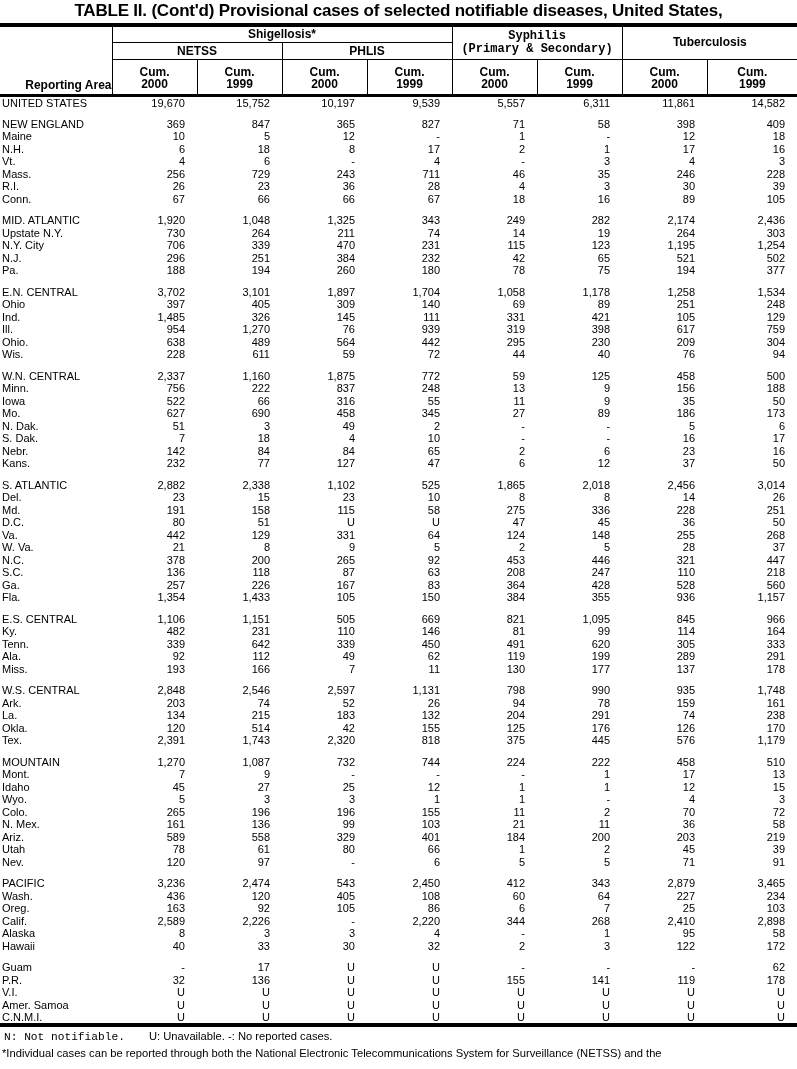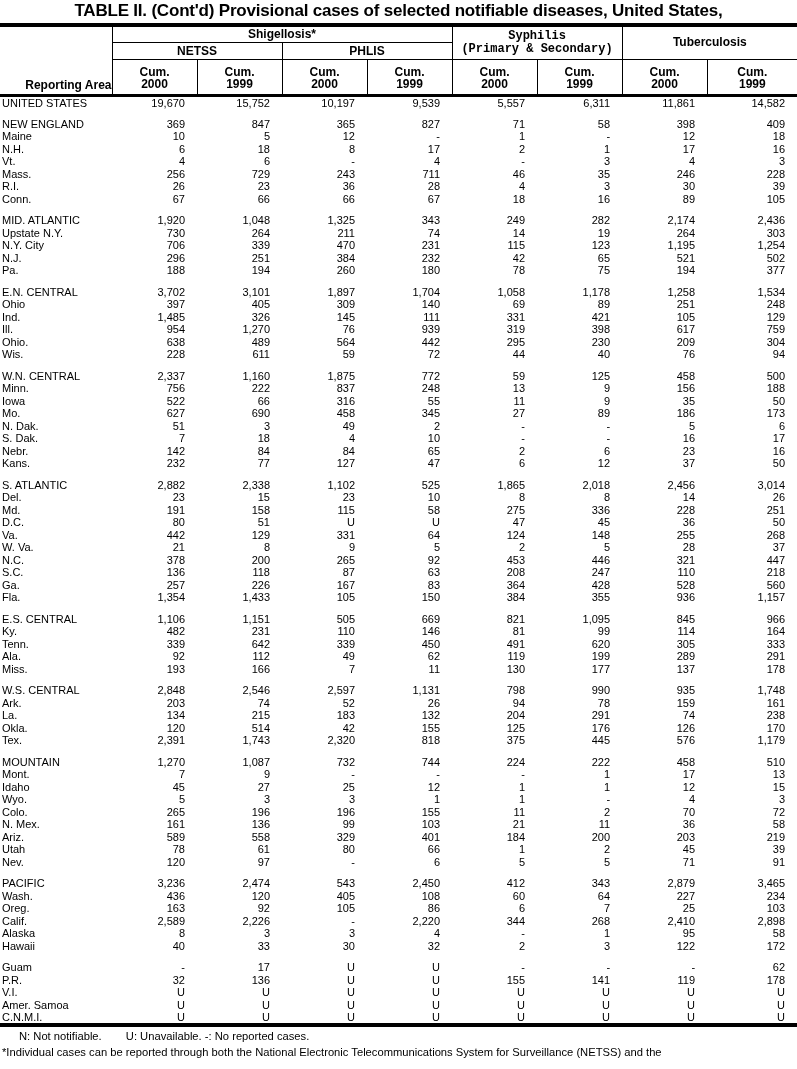--- a/index.html
+++ b/index.html
@@ -27,21 +27,21 @@
   th.cum  { text-align:center; font-size:12px; line-height:12.5px;
     border-left:1.5px solid #000; padding:6px 0 3px 0; }
   td.area-head { vertical-align:bottom; text-align:right; font-size:12px;
     padding:0 0 2px 2px; font-weight:bold; }
   tbody td { font-size:11px; line-height:12px; height:12.5px; padding:0; white-space:nowrap; }
   tbody td.area { text-align:left; padding-left:2px; overflow:hidden; }
   tbody td.num  { text-align:right; padding-right:12px; }
   tr.spacer td { height:9px; }
   .foot { padding:3px 0 0 2px; font-size:11.2px; line-height:12.8px; }
   .legend span { display:inline-block; }
-  .legend .l1 { margin-left:17px; }
+  .legend .l1 { margin-left:2px;font-family:Liberation Mono, monospace; }
   .legend .l2 { margin-left:21px; }
   .legend .l3 { }
 </style>
 </head>
 <body>
 
 <div class="title">
   <div>TABLE II. (Cont'd) Provisional cases of selected notifiable diseases, United States,</div>
 </div>
 

